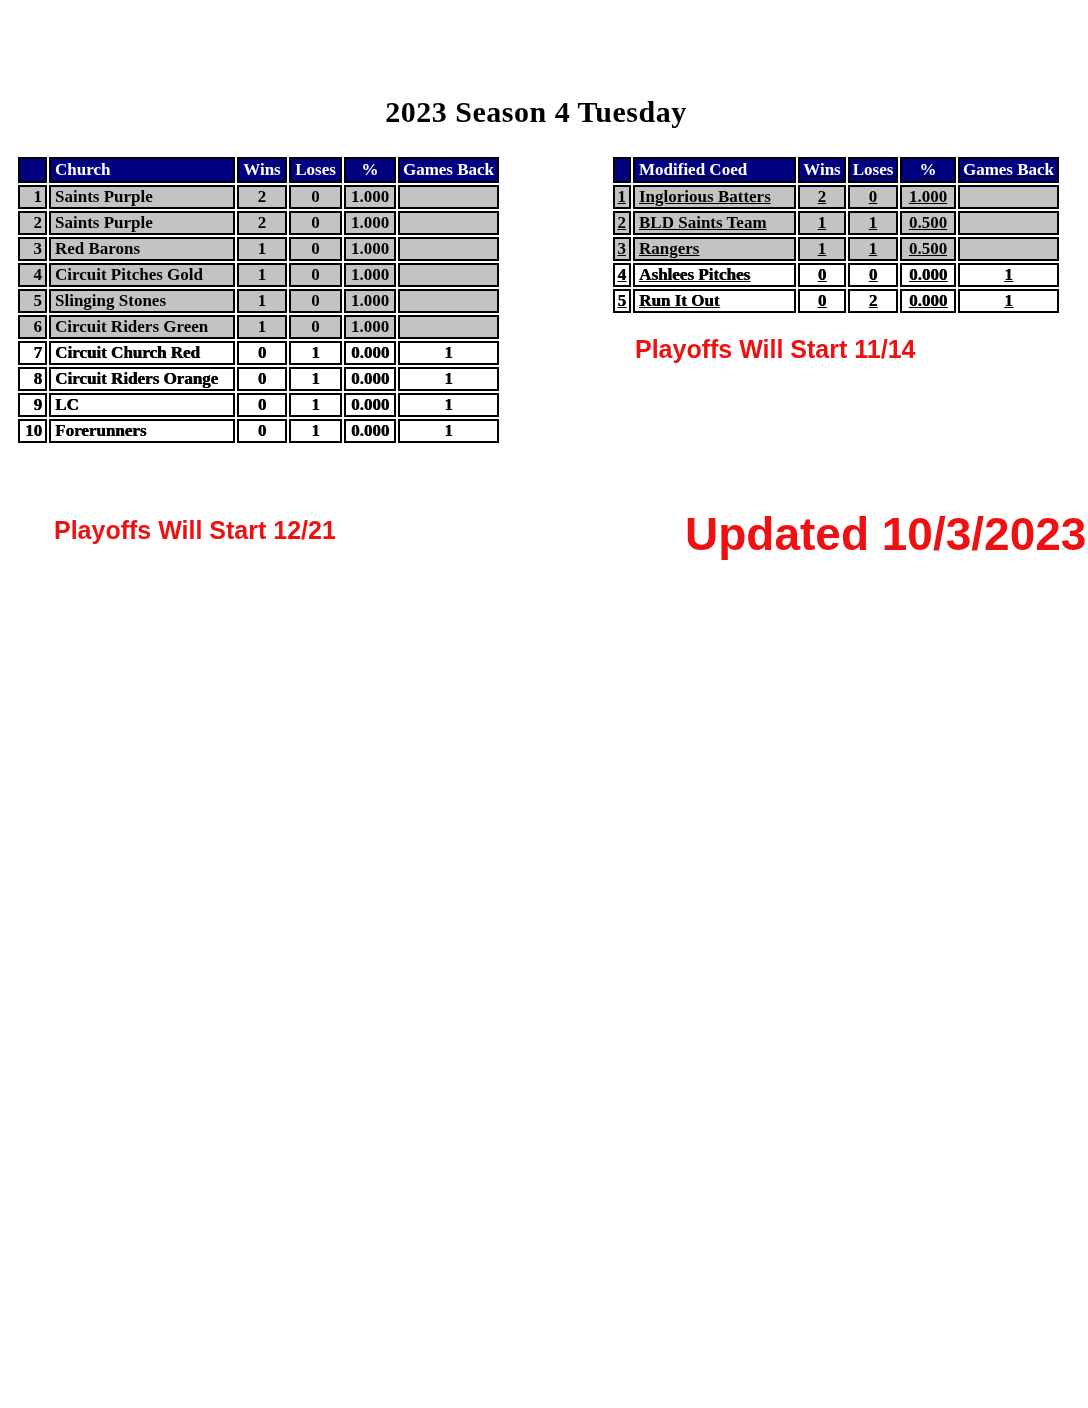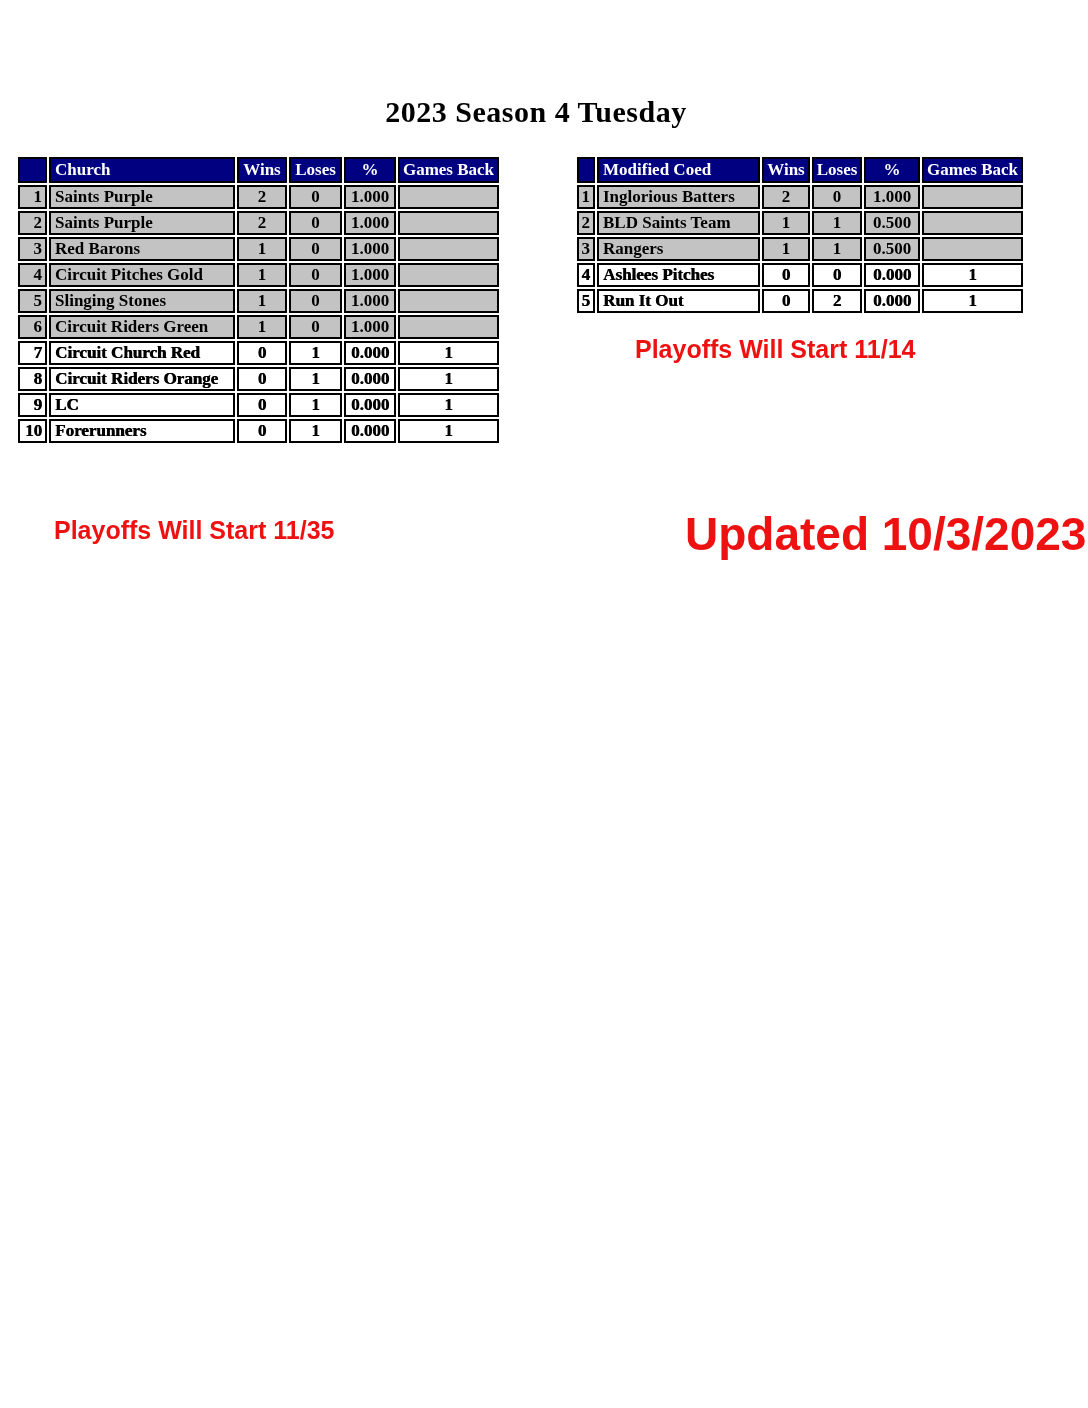--- a/index.html
+++ b/index.html
@@ -20,21 +20,21 @@
     color: #000;
     letter-spacing: 0.5px;
   }
   table.standings {
     position: absolute;
     border-collapse: separate;
     border-spacing: 2px;
     table-layout: fixed;
   }
   #church-table { left: 16px; top: 155px; width: 485px; }
-  #coed-table   { left: 575px; top: 155px; width: 450px; }
+  #coed-table   { left: 611px; top: 155px; width: 450px; text-decoration: underline; }
   th, td {
     box-sizing: border-box;
     border: 2px solid var(--grid, #000000);
     font-weight: bold;
     font-size: 17px;
     line-height: 20px;
     white-space: nowrap;
     overflow: hidden;
     padding: 0;
   }
@@ -235,14 +235,14 @@
         <td class="c-team plain">Run It Out</td>
         <td class="c-wins plain">0</td>
         <td class="c-loses plain">2</td>
         <td class="c-pct plain">0.000</td>
         <td class="c-gb plain">1</td>
       </tr>
     </tbody>
 </table>
 
 <div class="note" id="note-coed">Playoffs Will Start 11/14</div>
-<div class="note" id="note-church">Playoffs Will Start 11/35</div>
+<div class="note" id="note-church">Playoffs Will Start 12/21</div>
 <div class="updated">Updated 10/3/2023</div>
 
 </body></html>

